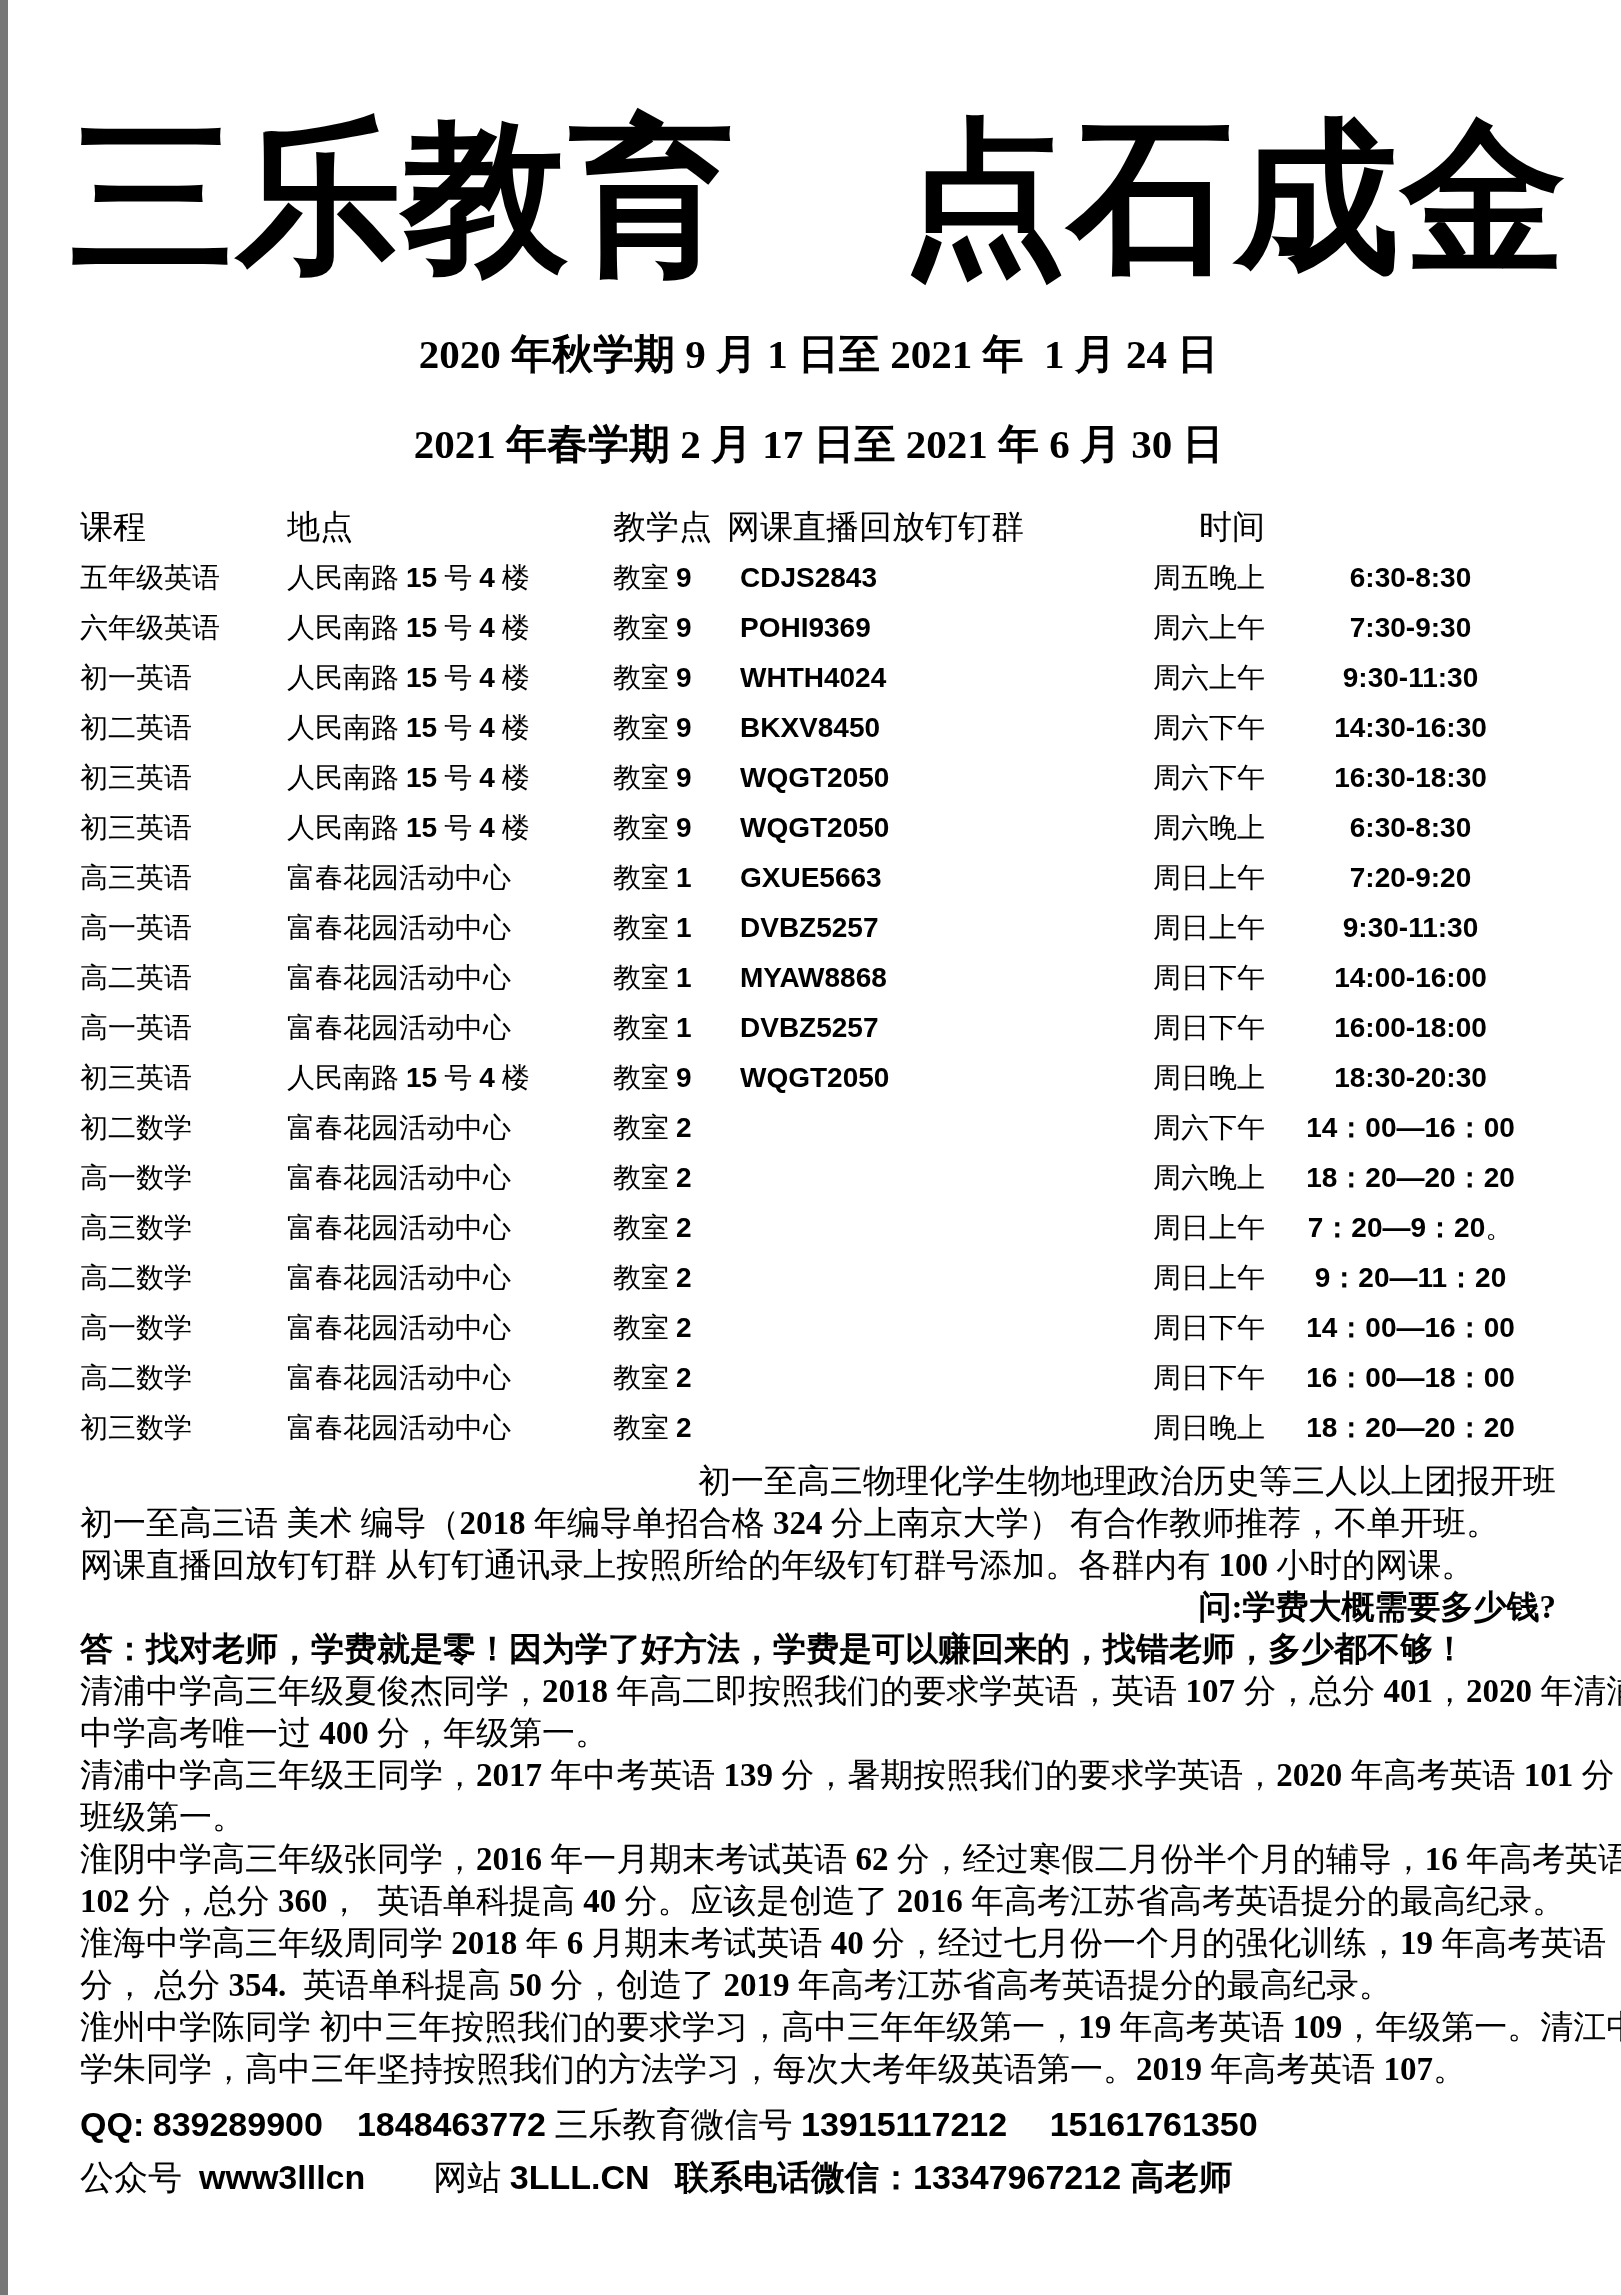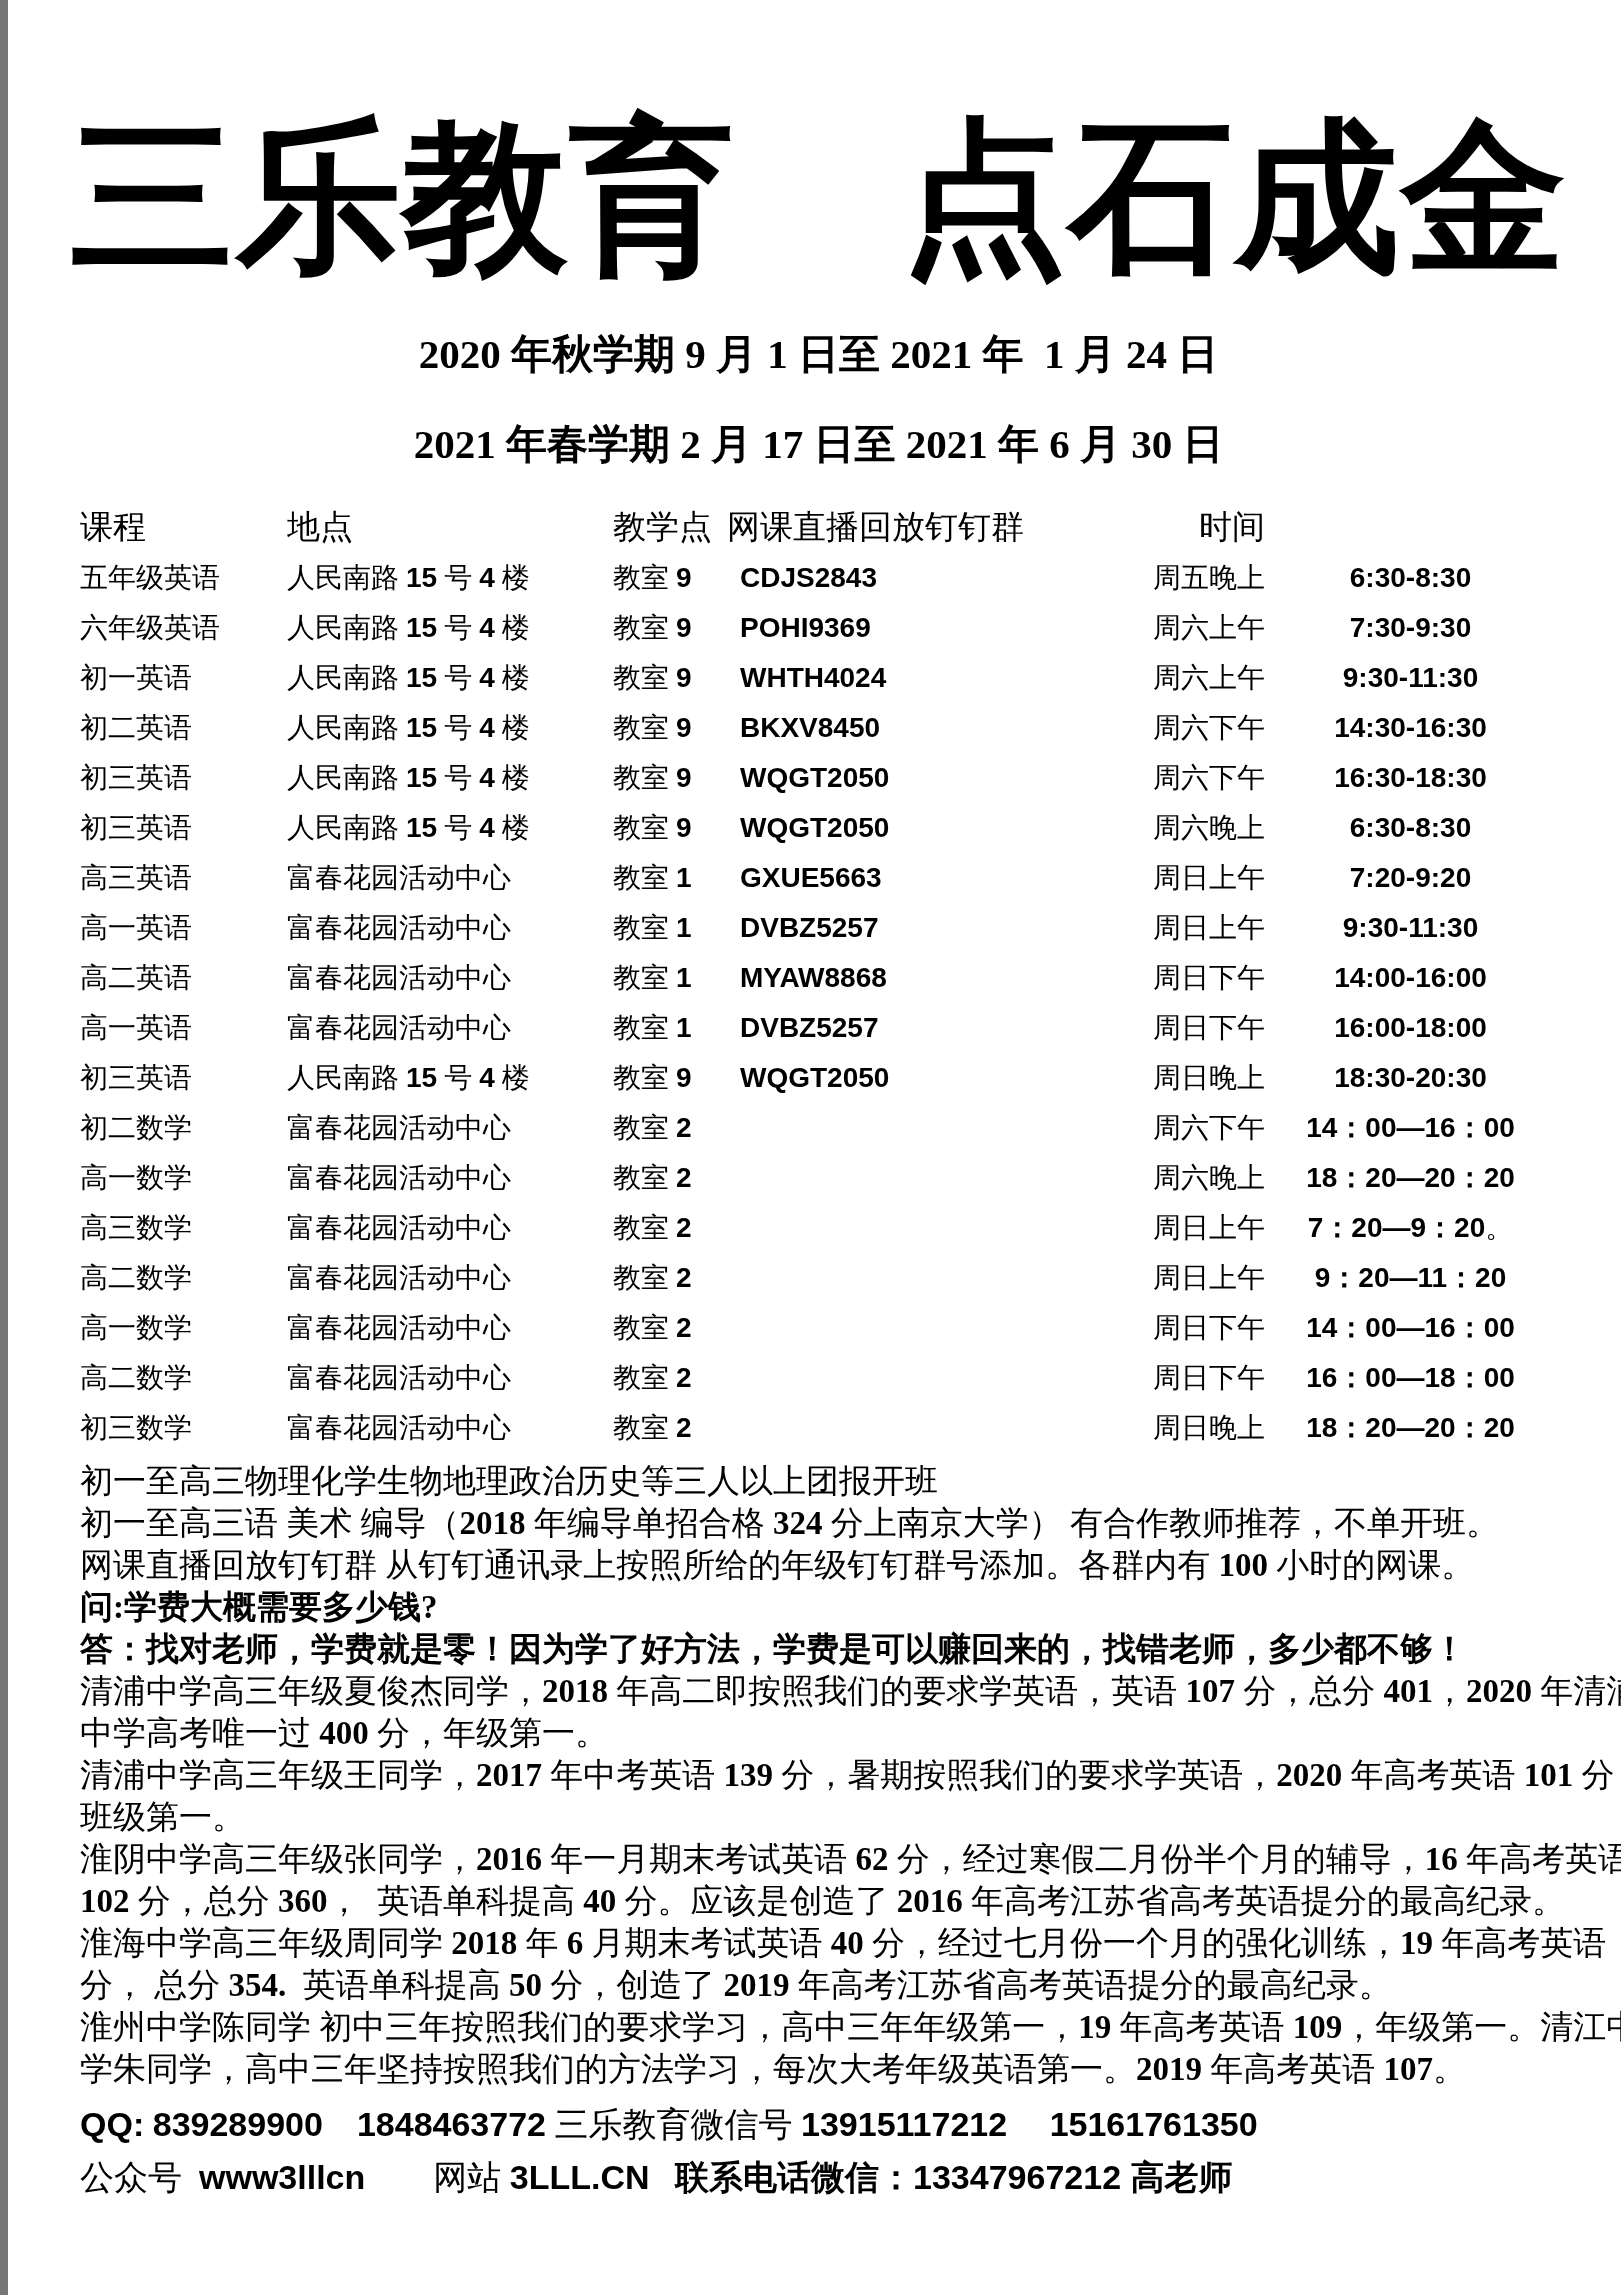--- a/index.html
+++ b/index.html
@@ -28,21 +28,21 @@
   .t-head{height:52px;font-size:33px;}
   .t-row{height:50px;font-size:28px;}
   .t-cell{white-space:pre;overflow:visible;}
   .h-group{margin-left:-13px;}
   .col-day,.h-day{text-align:right;}
   .col-time{text-align:center;}
   .t-cell .num{font-family:"Liberation Sans","DejaVu Sans",sans-serif;font-weight:700;}
   .num{font-weight:700;}
   .notes{margin:7.2px 0 0 72px;width:1476px;font-size:33px;}
   .n-line{line-height:42px;white-space:pre;}
-  .n-line.center{text-align:left;}
+  .n-line.center{text-align:right;}
   .n-line.bold{font-weight:700;}
   .contact-line{
     margin-left:72px;width:1476px;font-size:34px;line-height:43px;white-space:pre;
   }
   .contact-line.qq{margin-top:13px;font-weight:700;}
   .contact-line.qq .wechat-label{font-weight:400;}
   .contact-line.footer{margin-top:10px;}
   .contact-line .num{font-family:"Liberation Sans","DejaVu Sans",sans-serif;font-weight:700;}
   .bseg{font-family:"Liberation Sans","DejaVu Sans",sans-serif;font-weight:700;}
 </style>

